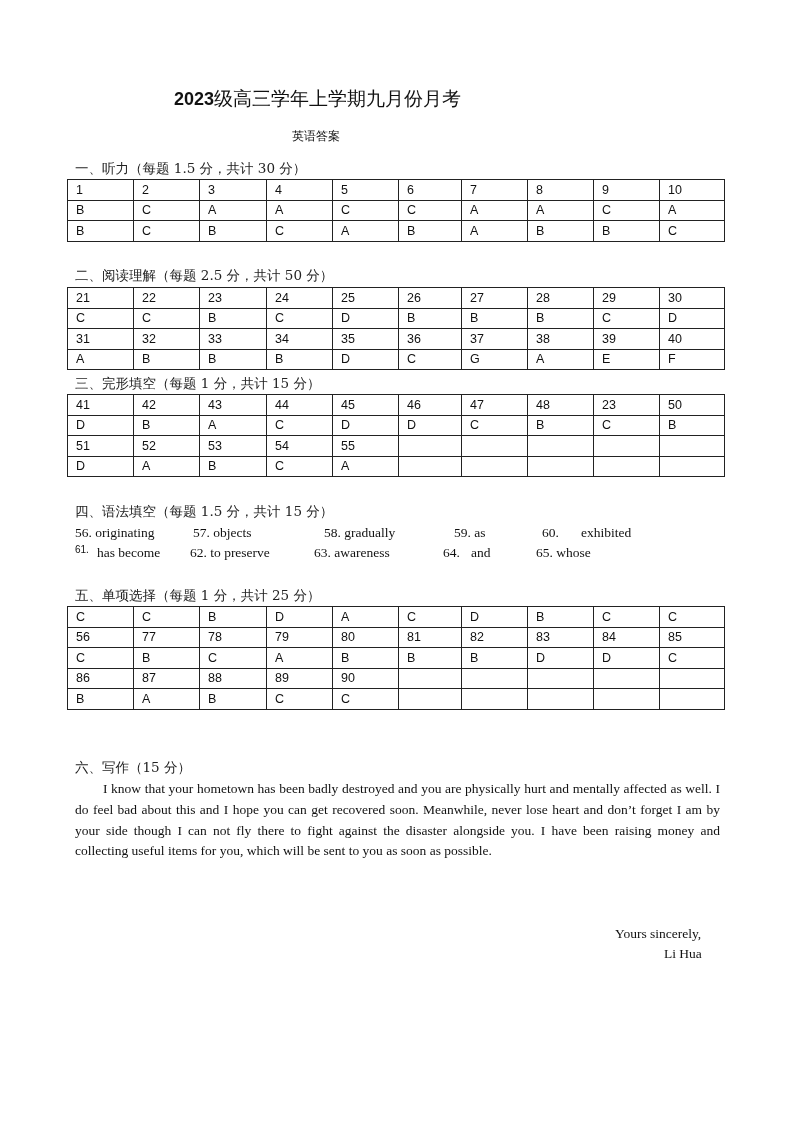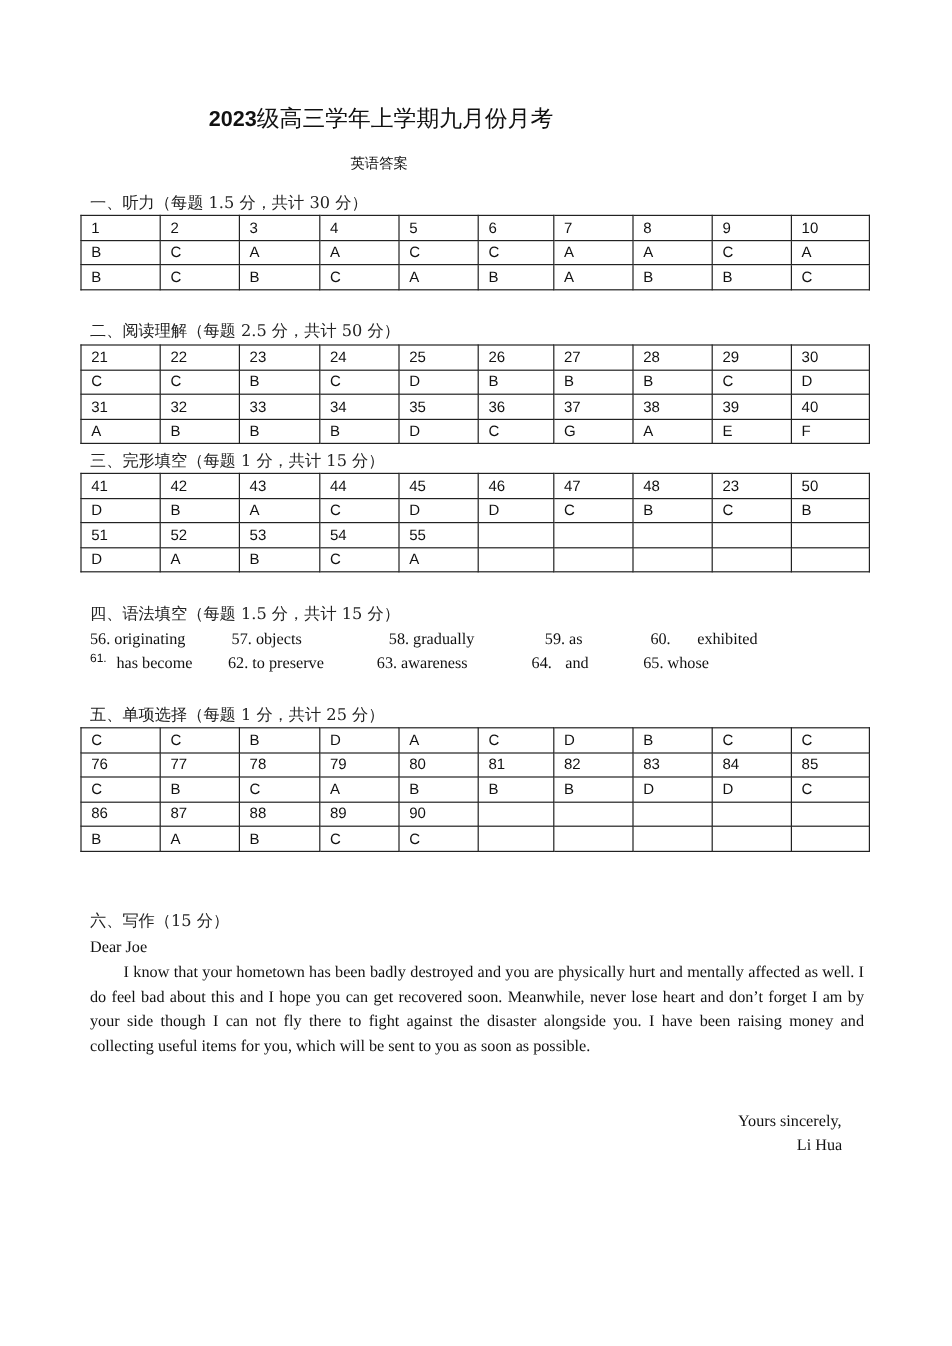--- a/index.html
+++ b/index.html
@@ -249,21 +249,21 @@
         <td>B</td>
         <td>D</td>
         <td>A</td>
         <td>C</td>
         <td>D</td>
         <td>B</td>
         <td>C</td>
         <td>C</td>
       </tr>
       <tr>
-        <td>76</td>
+        <td>56</td>
         <td>77</td>
         <td>78</td>
         <td>79</td>
         <td>80</td>
         <td>81</td>
         <td>82</td>
         <td>83</td>
         <td>84</td>
         <td>85</td>
       </tr>
@@ -301,17 +301,16 @@
         <td></td>
         <td></td>
         <td></td>
         <td></td>
       </tr>
     </tbody>
   </table>
 
 <div class="sec-head" style="top:759px">六、写作（15 分）</div>
 <div class="letter" style="top:779px">
-  <p>Dear Joe</p>
   <p class="indent">I know that your hometown has been badly destroyed and you are physically hurt and mentally affected as well. I do feel bad about this and I hope you can get recovered soon. Meanwhile, never lose heart and don’t forget I am by your side though I can not fly there to fight against the disaster alongside you. I have been raising money and collecting useful items for you, which will be sent to you as soon as possible.</p>
 </div>
 <div class="sign" style="top:926px;left:615px">Yours sincerely,</div>
 <div class="sign" style="top:946px;left:664px">Li Hua</div>
 
 </body></html>

